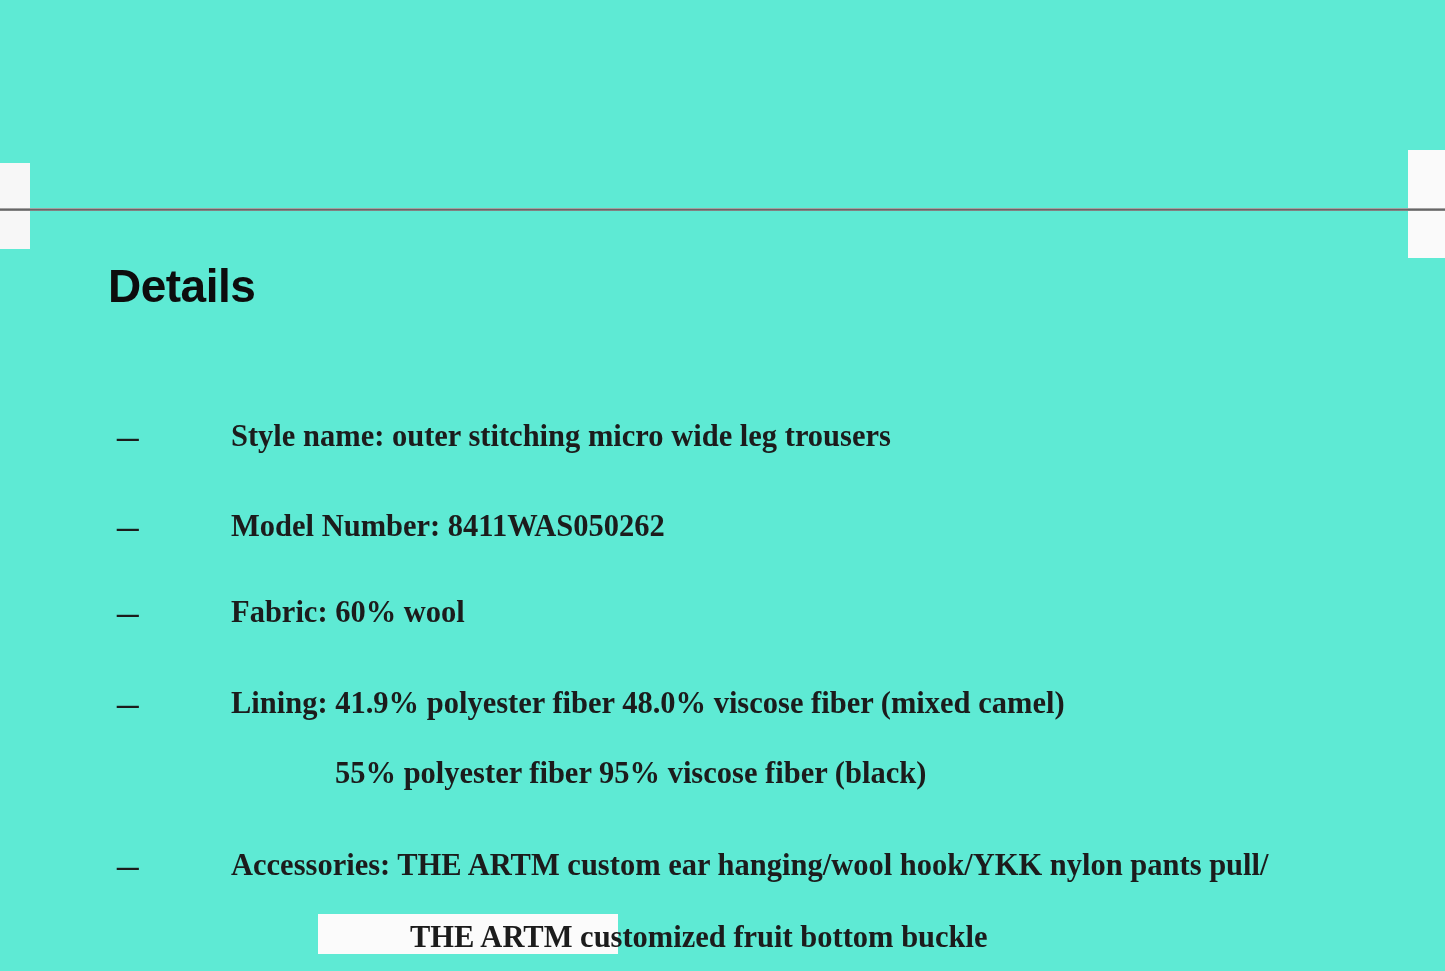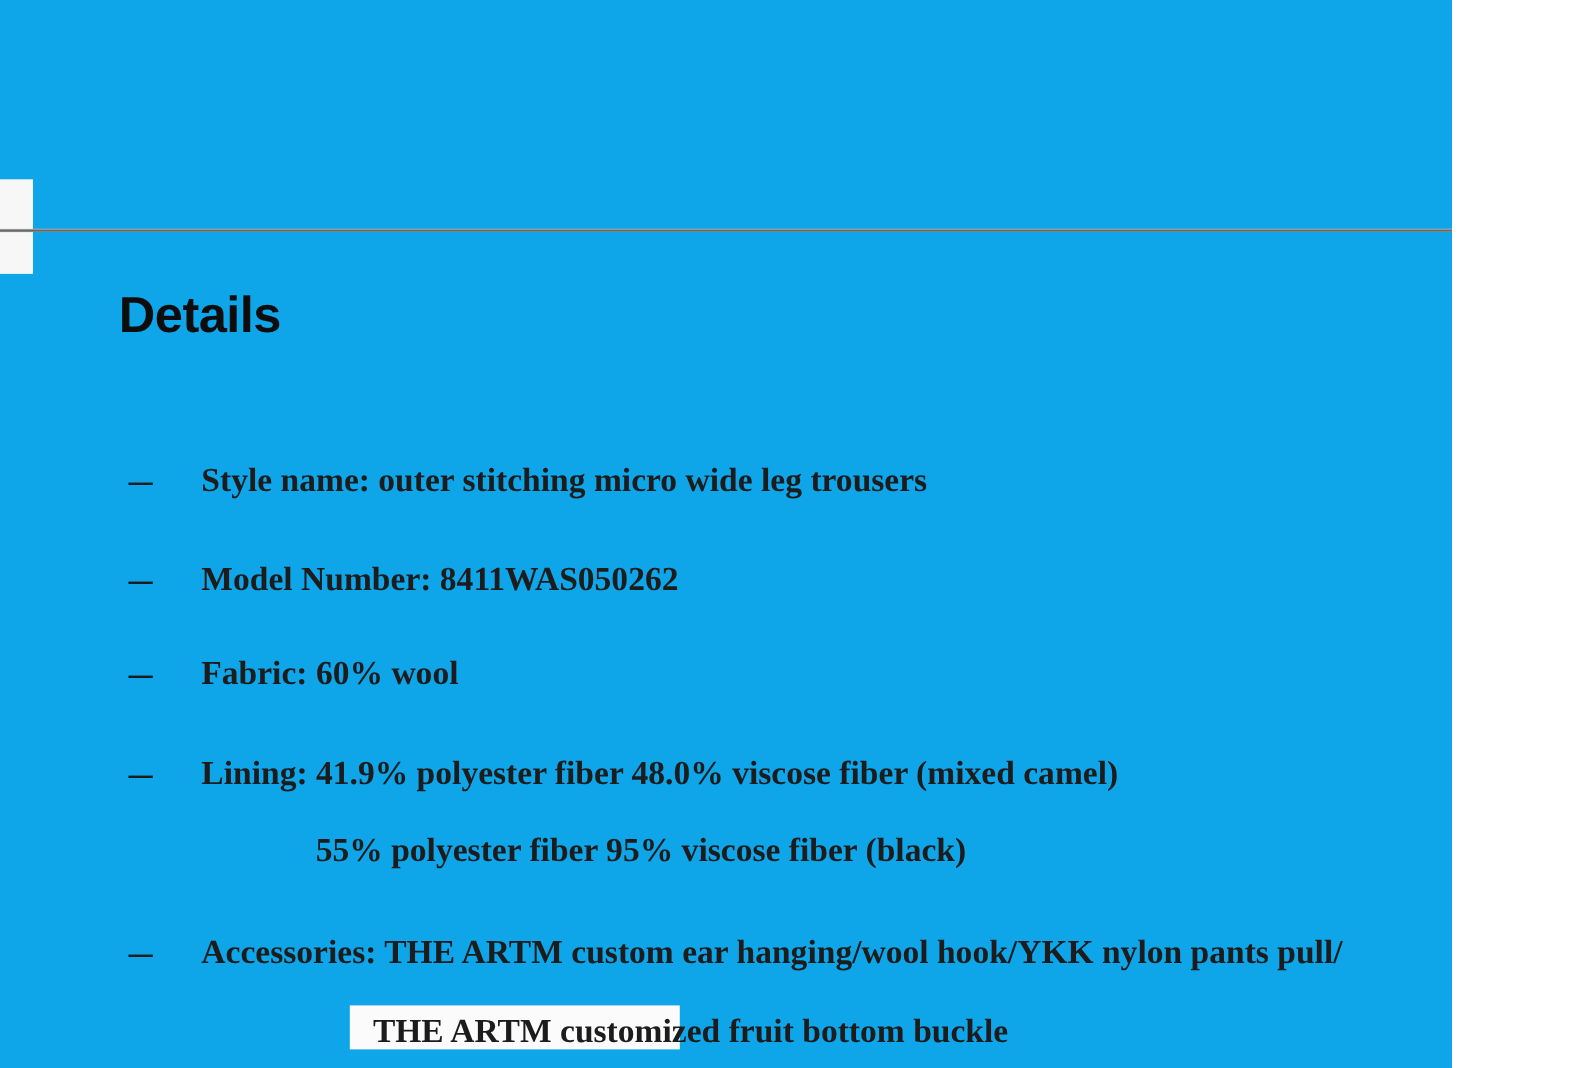--- a/index.html
+++ b/index.html
@@ -2,23 +2,23 @@
 <html><head>
 <meta charset="utf-8">
 <style>
   html, body {
     margin: 0;
     padding: 0;
     background: #ffffff;
   }
   .page {
     position: relative;
-    width: 1320px;
+    width: 1445px;
     height: 971px;
-    background: #0ea5e9;
+    background: #5eead4;
     overflow: hidden;
     font-family: "Liberation Serif", "DejaVu Serif", serif;
     color: #1c1c1c;
   }
   
   .artifact {
     position: absolute;
     z-index: 0;
   }
   .artifact-left   { left: 0;    top: 163px; width: 30px;  height: 86px;  background: #f7f7f7; }
@@ -69,24 +69,25 @@
     top: 0;
     font-size: 32px;
     line-height: 38px;
     font-weight: 700;
     transform: scaleX(1.35);
     transform-origin: left center;
   }
   .line .txt {
     position: absolute;
     top: 0;
+    margin-left: 48px;
   }
   .txt-main  { left: 183px; }
   .txt-cont5 { left: 287px; }
-  .txt-cont7 { left: 339px; }
+  .txt-cont7 { left: 362px; }
 
   .l1 { top: 417px; }
   .l2 { top: 507px; }
   .l3 { top: 593px; }
   .l4 { top: 684px; }
   .l5 { top: 754px; }
   .l6 { top: 846px; }
   .l7 { top: 918px; }
 </style>
 </head>

